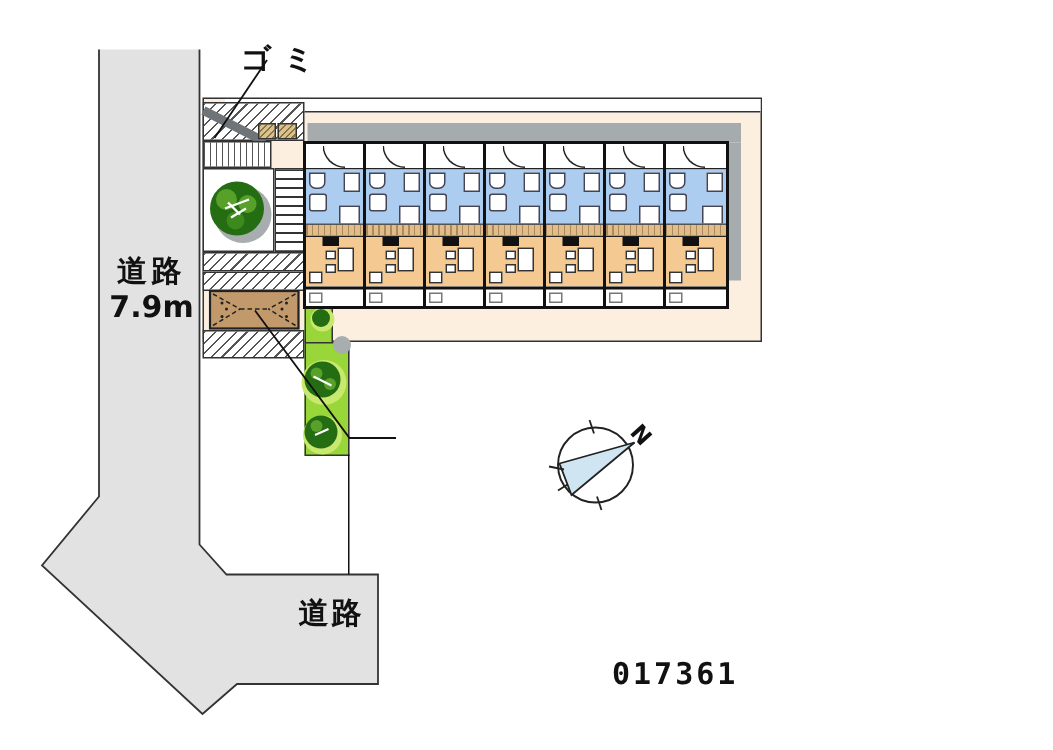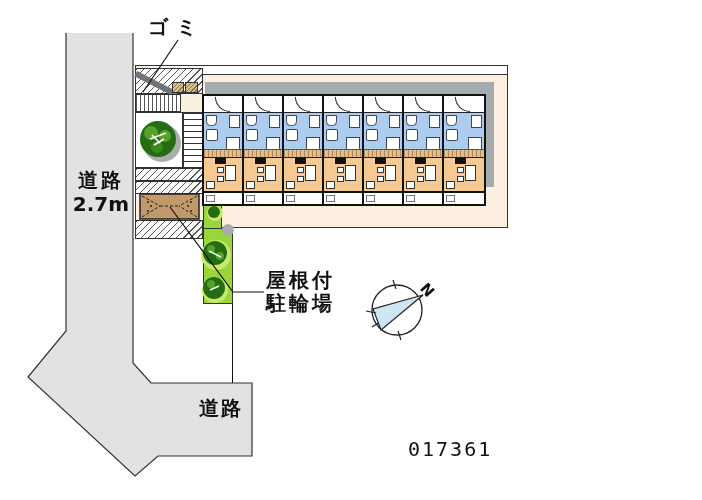--- a/index.html
+++ b/index.html
@@ -2,30 +2,30 @@
 <html style="--road: #e2e2e2; --plot: #fcefe0; --shadow: #a6abad; --unit_wet: #accdef; --unit_room: #f4ca92; --kitchen: #e2bd87; --green: #98d63a; --tree_dark: #256d12; --tree_mid: #57a02a; --tree_halo: #c9e96e; --roof: #c1996b; --bins: #d9c28e; --needle: #cfe5f2;"><head>
 <meta charset="utf-8">
 <style>
   html,body{margin:0;padding:0;background:#fff;}
   #canvas{position:relative;width:702px;height:500px;background:#fff;overflow:hidden;
           font-family:"DejaVu Sans",sans-serif;color:#111;}
   .abs{position:absolute;}
   svg{display:block;}
   
   .jp{position:absolute;font-weight:bold;color:#111;white-space:nowrap;}
-  #lbl-garbage{left:148px;top:16px;width:82px;text-align:left;font-size:20px;line-height:22px;}
+  #lbl-garbage{left:148px;top:28px;width:82px;text-align:center;font-size:20px;line-height:22px;}
   #lbl-garbage .l1{letter-spacing:8px;}
   #lbl-garbage .l2{letter-spacing:9px;}
   #lbl-road-left{left:60px;top:168px;width:82px;text-align:center;font-size:20px;line-height:24px;}
   #lbl-road-left .l1{letter-spacing:3px;}
   #lbl-road-bottom{left:183px;top:397px;width:76px;text-align:center;font-size:20px;line-height:23px;}
   #lbl-road-bottom .l1{letter-spacing:2px;}
   #lbl-bike{left:266px;top:269px;font-size:20px;line-height:23px;letter-spacing:3px;}
   #lbl-note{left:260px;top:353px;font-size:20px;letter-spacing:0.5px;}
-  #lbl-number{left:408px;top:437px;font-size:20px;font-weight:normal;
+  #lbl-number{left:408px;top:437px;font-size:20px;font-weight:bold;
               font-family:"DejaVu Sans Mono",monospace;letter-spacing:2px;}
   #lbl-north{left:421px;top:281px;font-size:15px;transform:rotate(48deg);}
   
   #plot{left:135px;top:65px;width:373px;height:163px;background:var(--plot,#fcefe0);border:1px solid #333;box-sizing:border-box;}
   #corridor{left:150px;top:66px;width:357px;height:8px;background:#fff;border-bottom:1px solid #333;}
   .shadow{background:var(--shadow,#a6abad);}
   #shadow-top{left:205px;top:82px;width:289px;height:13px;}
   #shadow-right{left:483px;top:95px;width:11px;height:92px;}
   #building{left:202px;top:94px;width:284px;height:112px;border:2px solid #111;box-sizing:border-box;
             background:#fff;display:flex;}
@@ -320,24 +320,20 @@
     <line x1="1" y1="33" x2="11" y2="35" stroke="#222" stroke-width="1.2"></line>
     <line x1="33" y1="53" x2="36" y2="62" stroke="#222" stroke-width="1.2"></line>
   </svg>
   <div id="lbl-north" class="jp">N</div>
 
   <div id="lbl-garbage" class="jp">
     <div class="l1">ゴミ</div>
   </div>
   <div id="lbl-road-left" class="jp">
     <div class="l1">道路</div>
-    <div>2.7m</div>
+    <div>7.9m</div>
   </div>
   <div id="lbl-road-bottom" class="jp">
     <div class="l1">道路</div>
   </div>
-  <div id="lbl-bike" class="jp">
-    <div>屋根付</div>
-    <div>駐輪場</div>
-  </div>
   <div id="lbl-number" class="jp">017361</div>
 
 </div>
 
 </body></html>

